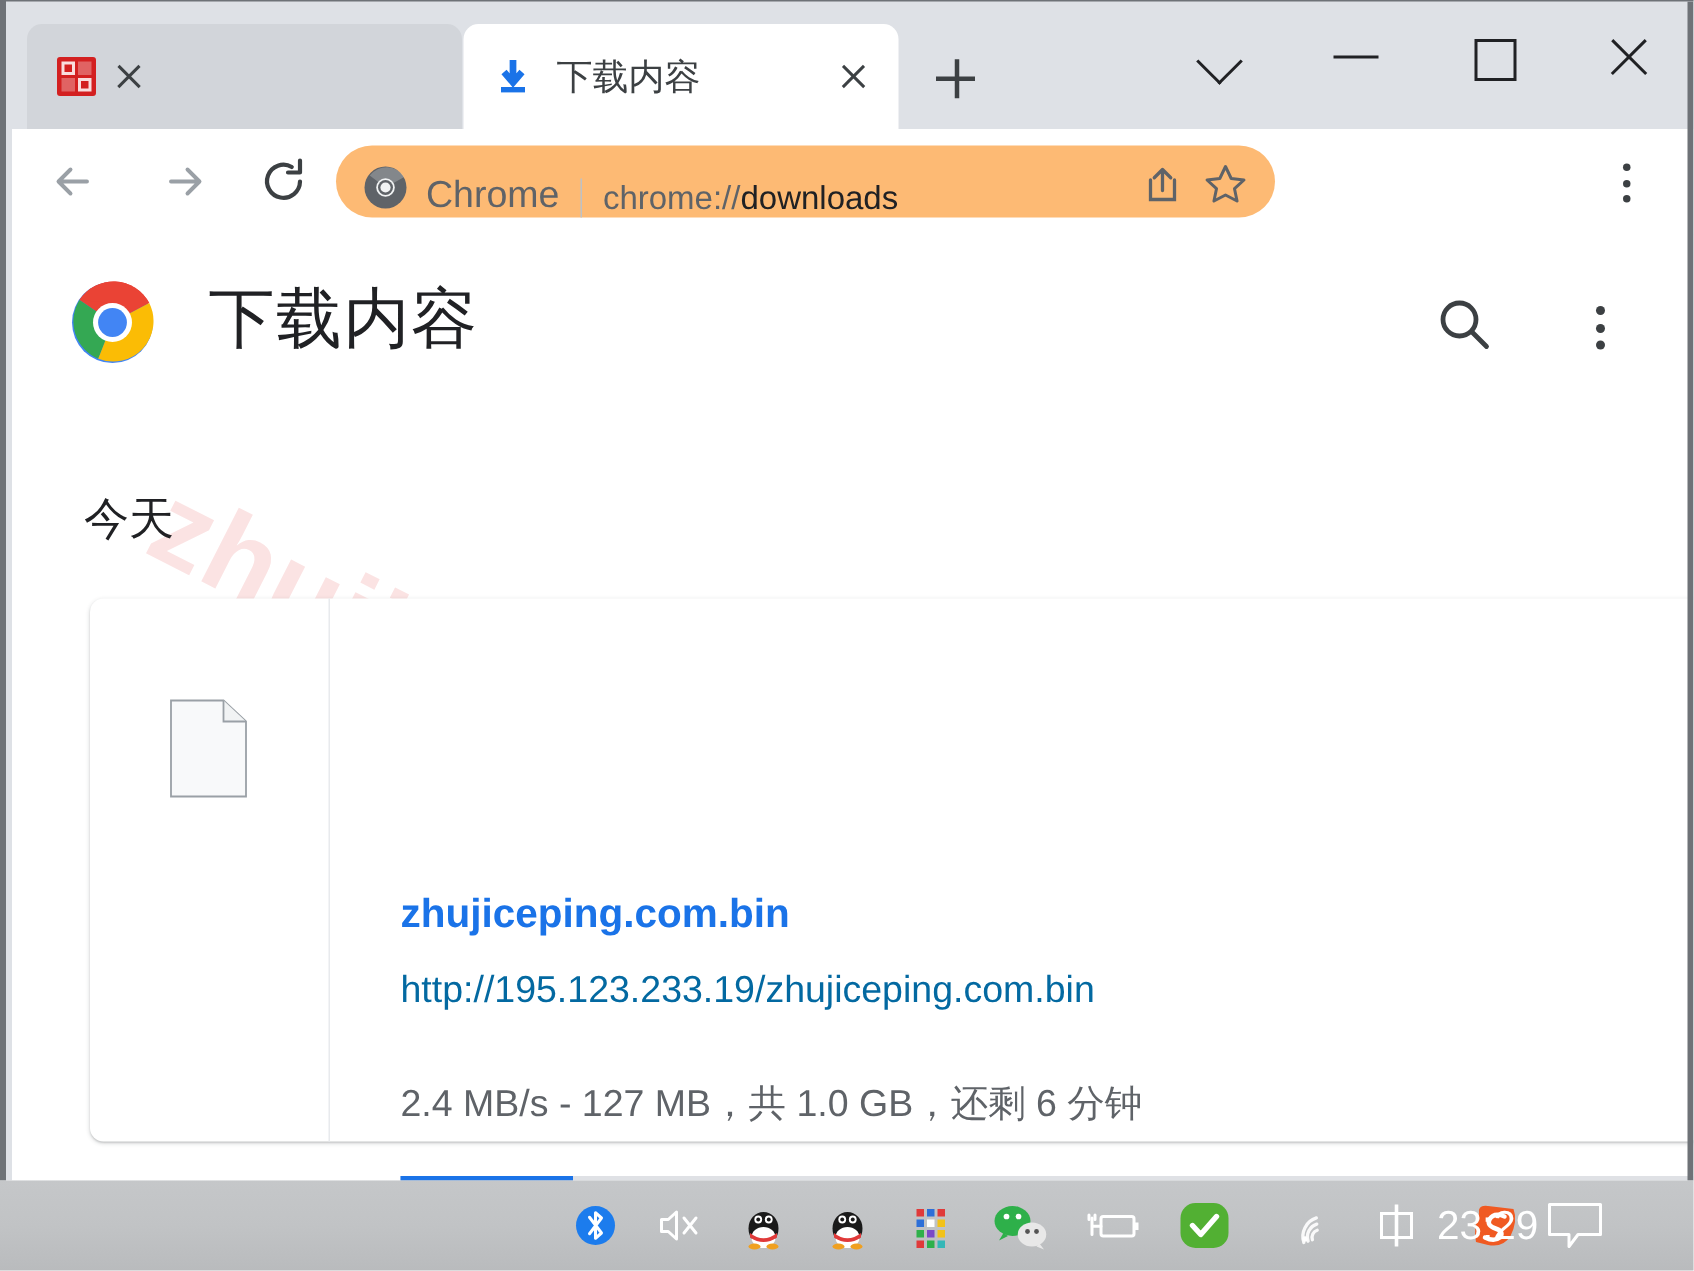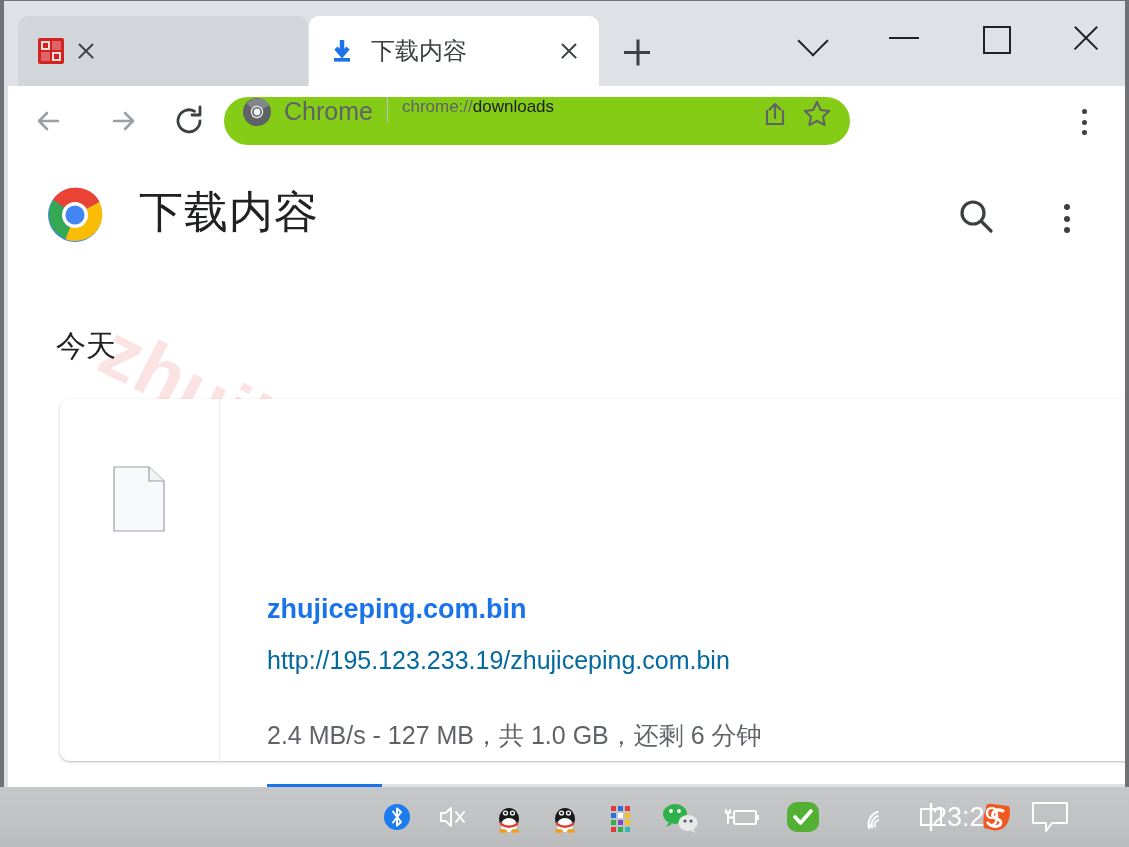--- a/index.html
+++ b/index.html
@@ -161,41 +161,41 @@
     cursor: pointer;
   }
   #back-button { left: 18px; }
   #forward-button { left: 88px; }
   #reload-button { left: 156px; }
 
   #omnibox {
     position: absolute;
     left: 216px; top: 11px;
     width: 626px; height: 48px;
-    background: #84cc16;
+    background: #fdba74;
     border-radius: 24px;
     display: flex;
-    align-items: flex-start;
+    align-items: flex-end;
     cursor: text;
   }
   #chrome-brand-icon { margin-left: 18px; flex: 0 0 auto; }
   #omnibox-brand-label {
     margin-left: 12px;
     font-size: 25px;
     color: #5f6368;
     white-space: nowrap;
   }
   #omnibox-separator {
     margin: 0 14px;
     width: 1px; height: 26px;
     background: #bdc1c6;
     flex: 0 0 auto;
   }
   #omnibox-url {
-    font-size: 17px;
+    font-size: 22px;
     color: #5f6368;
     white-space: nowrap;
     flex: 1 1 auto;
   }
   #omnibox-url .u-strong { color: #202124; }
   .omni-icon { flex: 0 0 auto; margin-right: 8px; cursor: pointer; }
 
   #chrome-menu-button {
     position: absolute;
     left: 1055px; top: 14px;
@@ -355,20 +355,21 @@
   }
   #tray-clock {
     position: absolute;
     left: 932px; top: 0;
     height: 60px;
     display: flex;
     align-items: center;
     font-size: 27px;
     color: #ffffff;
     cursor: pointer;
+    padding-left: 26px;
   }
   #tray-notification {
     position: absolute;
     left: 1030px; top: 14px;
     width: 40px; height: 32px;
     cursor: pointer;
   }
 </style>
 </head>
 <body>

